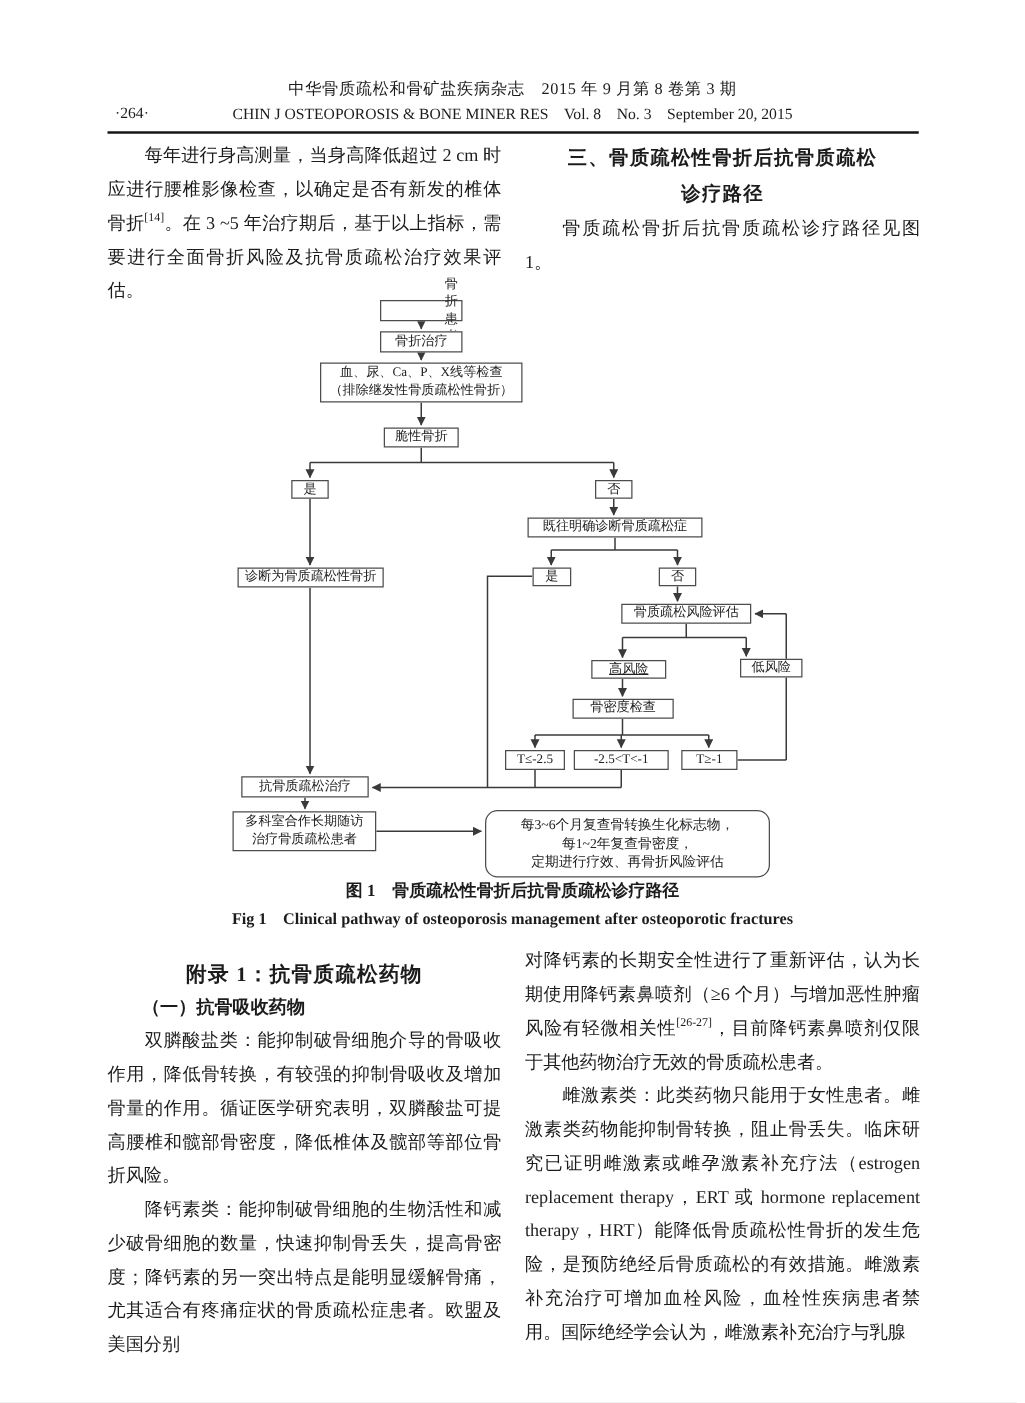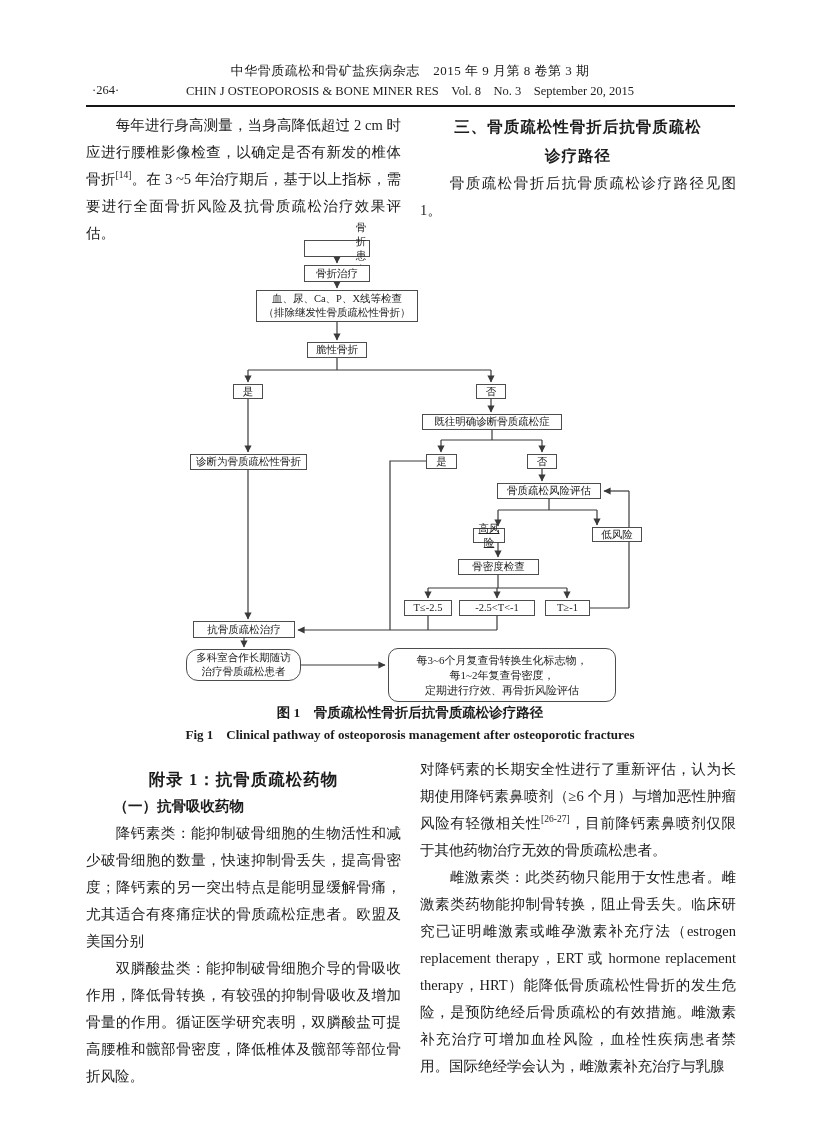--- a/index.html
+++ b/index.html
@@ -108,41 +108,41 @@
   <div class="fc-box" style="left:256px;top:290px;width:162px;height:32px;">血、尿、Ca、P、X线等检查
 （排除继发性骨质疏松性骨折）</div>
   <div class="fc-box" style="left:307px;top:342px;width:60px;height:16px;">脆性骨折</div>
   <div class="fc-box" style="left:233px;top:384px;width:30px;height:15px;">是</div>
   <div class="fc-box" style="left:476px;top:384px;width:30px;height:15px;">否</div>
   <div class="fc-box" style="left:190px;top:454px;width:117px;height:16px;">诊断为骨质疏松性骨折</div>
   <div class="fc-box" style="left:422px;top:414px;width:140px;height:16px;">既往明确诊断骨质疏松症</div>
   <div class="fc-box" style="left:426px;top:454px;width:31px;height:15px;">是</div>
   <div class="fc-box" style="left:527px;top:454px;width:30px;height:15px;">否</div>
   <div class="fc-box" style="left:497px;top:483px;width:104px;height:16px;">骨质疏松风险评估</div>
-  <div class="fc-box" style="left:473px;top:528px;width:32px;height:15px;text-decoration:underline;">高风险</div>
+  <div class="fc-box" style="left:473px;top:528px;width:60px;height:15px;text-decoration:underline;">高风险</div>
   <div class="fc-box" style="left:592px;top:527px;width:50px;height:15px;">低风险</div>
   <div class="fc-box" style="left:458px;top:559px;width:81px;height:16px;">骨密度检查</div>
   <div class="fc-box" style="left:404px;top:600px;width:48px;height:16px;">T≤-2.5</div>
   <div class="fc-box" style="left:459px;top:600px;width:76px;height:16px;">-2.5&lt;T&lt;-1</div>
   <div class="fc-box" style="left:545px;top:600px;width:45px;height:16px;">T≥-1</div>
   <div class="fc-box" style="left:193px;top:621px;width:102px;height:17px;">抗骨质疏松治疗</div>
-  <div class="fc-box" style="left:186px;top:649px;width:115px;height:32px;border-radius:12px;">多科室合作长期随访
+  <div class="fc-box" style="left:186px;top:649px;width:115px;height:32px;">多科室合作长期随访
 治疗骨质疏松患者</div>
   <div class="fc-box fc-big" style="left:388px;top:648px;width:228px;height:54px;border-radius:10px;">每3~6个月复查骨转换生化标志物，
 每1~2年复查骨密度，
 定期进行疗效、再骨折风险评估</div>
 
   <div class="cap-cn">图 1　骨质疏松性骨折后抗骨质疏松诊疗路径</div>
   <div class="cap-en">Fig 1　Clinical pathway of osteoporosis management after osteoporotic fractures</div>
 
   <div class="col" id="left-bottom">
     <p class="appendix-head">附录 1：抗骨质疏松药物</p>
     <p class="sub-head">（一）抗骨吸收药物</p>
+    <p class="indent">双膦酸盐类：能抑制破骨细胞介导的骨吸收作用，降低骨转换，有较强的抑制骨吸收及增加骨量的作用。循证医学研究表明，双膦酸盐可提高腰椎和髋部骨密度，降低椎体及髋部等部位骨折风险。</p>
     <p class="indent">降钙素类：能抑制破骨细胞的生物活性和减少破骨细胞的数量，快速抑制骨丢失，提高骨密度；降钙素的另一突出特点是能明显缓解骨痛，尤其适合有疼痛症状的骨质疏松症患者。欧盟及美国分别</p>
-    <p class="indent">双膦酸盐类：能抑制破骨细胞介导的骨吸收作用，降低骨转换，有较强的抑制骨吸收及增加骨量的作用。循证医学研究表明，双膦酸盐可提高腰椎和髋部骨密度，降低椎体及髋部等部位骨折风险。</p>
   </div>
 
   <div class="col" id="right-bottom">
     <p><span>对降钙素的长期安全性进行了重新评估，认为长期使用降钙素鼻喷剂（≥6 个月）与增加恶性肿瘤风险有轻微相关性</span><sup>[26-27]</sup><span>，目前降钙素鼻喷剂仅限于其他药物治疗无效的骨质疏松患者。</span></p>
     <p class="indent">雌激素类：此类药物只能用于女性患者。雌激素类药物能抑制骨转换，阻止骨丢失。临床研究已证明雌激素或雌孕激素补充疗法（estrogen replacement therapy，ERT 或 hormone replacement therapy，HRT）能降低骨质疏松性骨折的发生危险，是预防绝经后骨质疏松的有效措施。雌激素补充治疗可增加血栓风险，血栓性疾病患者禁用。国际绝经学会认为，雌激素补充治疗与乳腺</p>
   </div>
 
 </div>
 
 </body></html>

